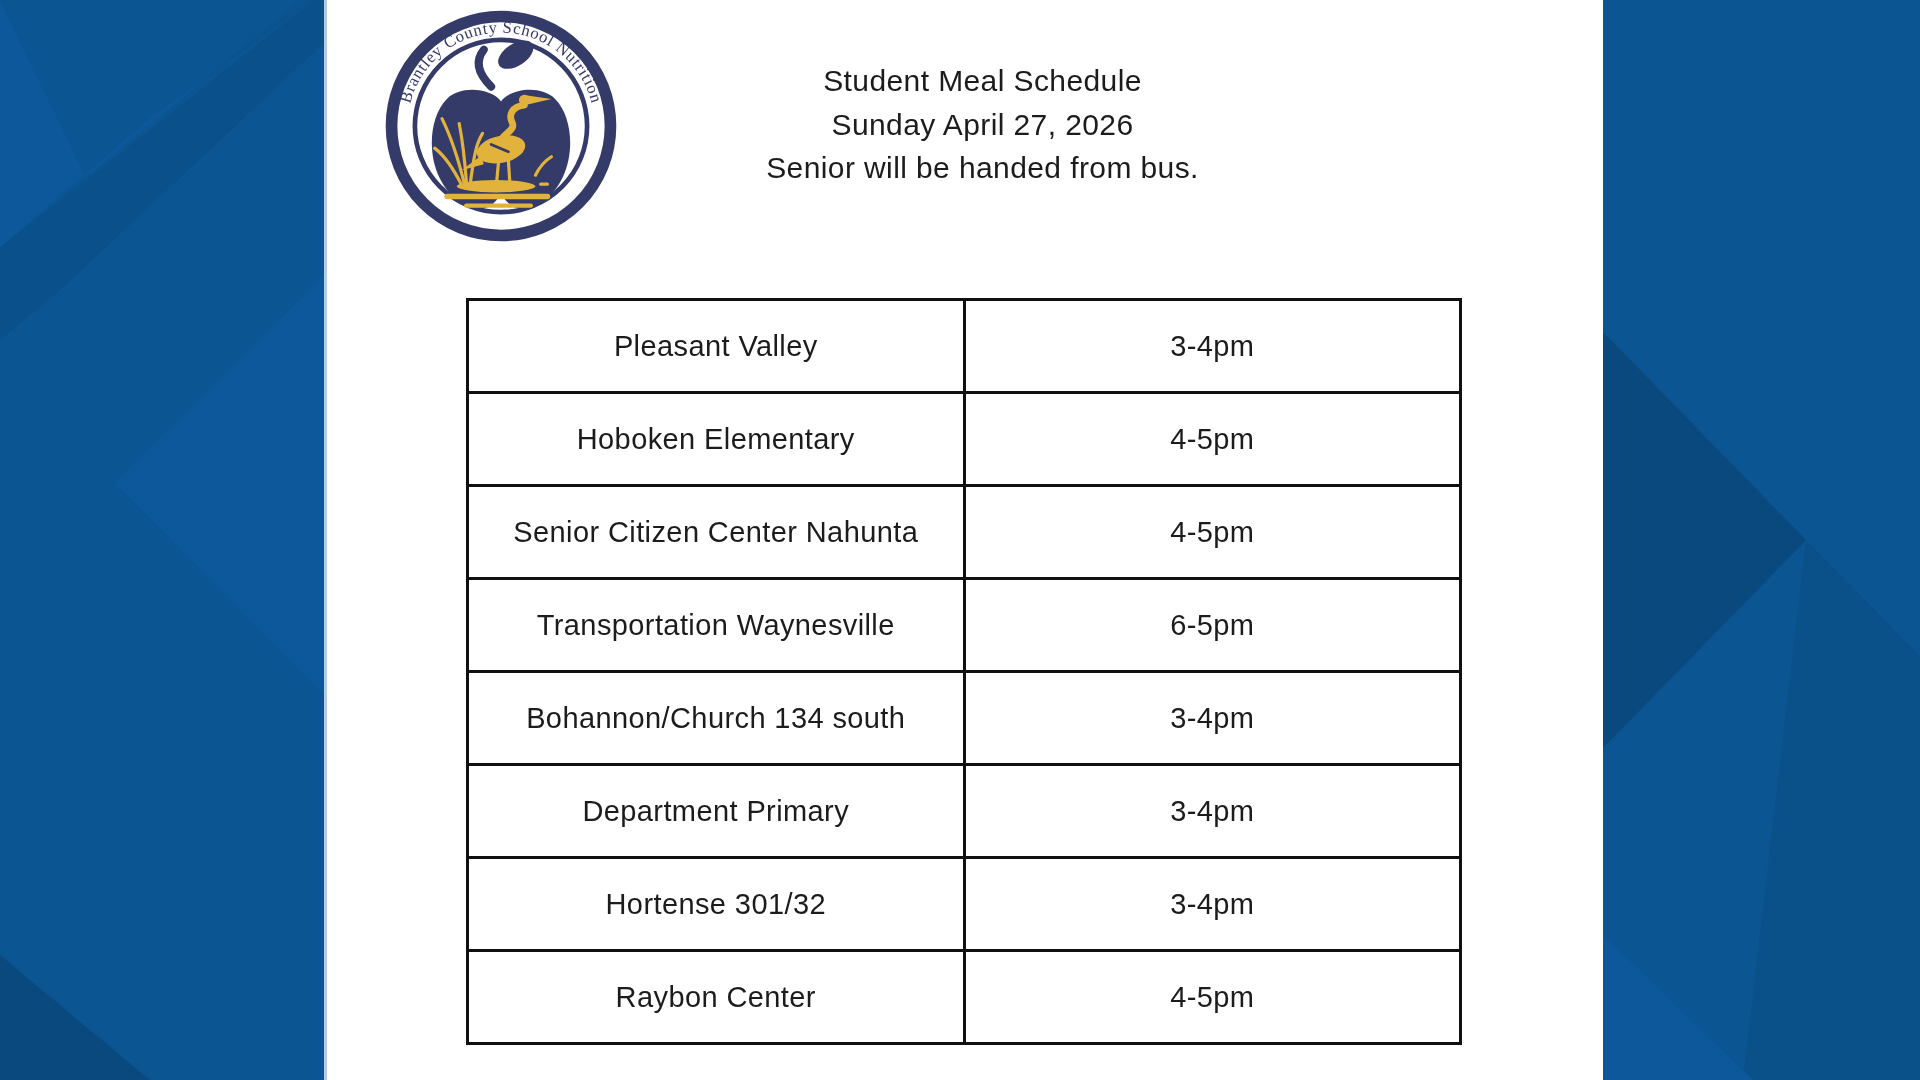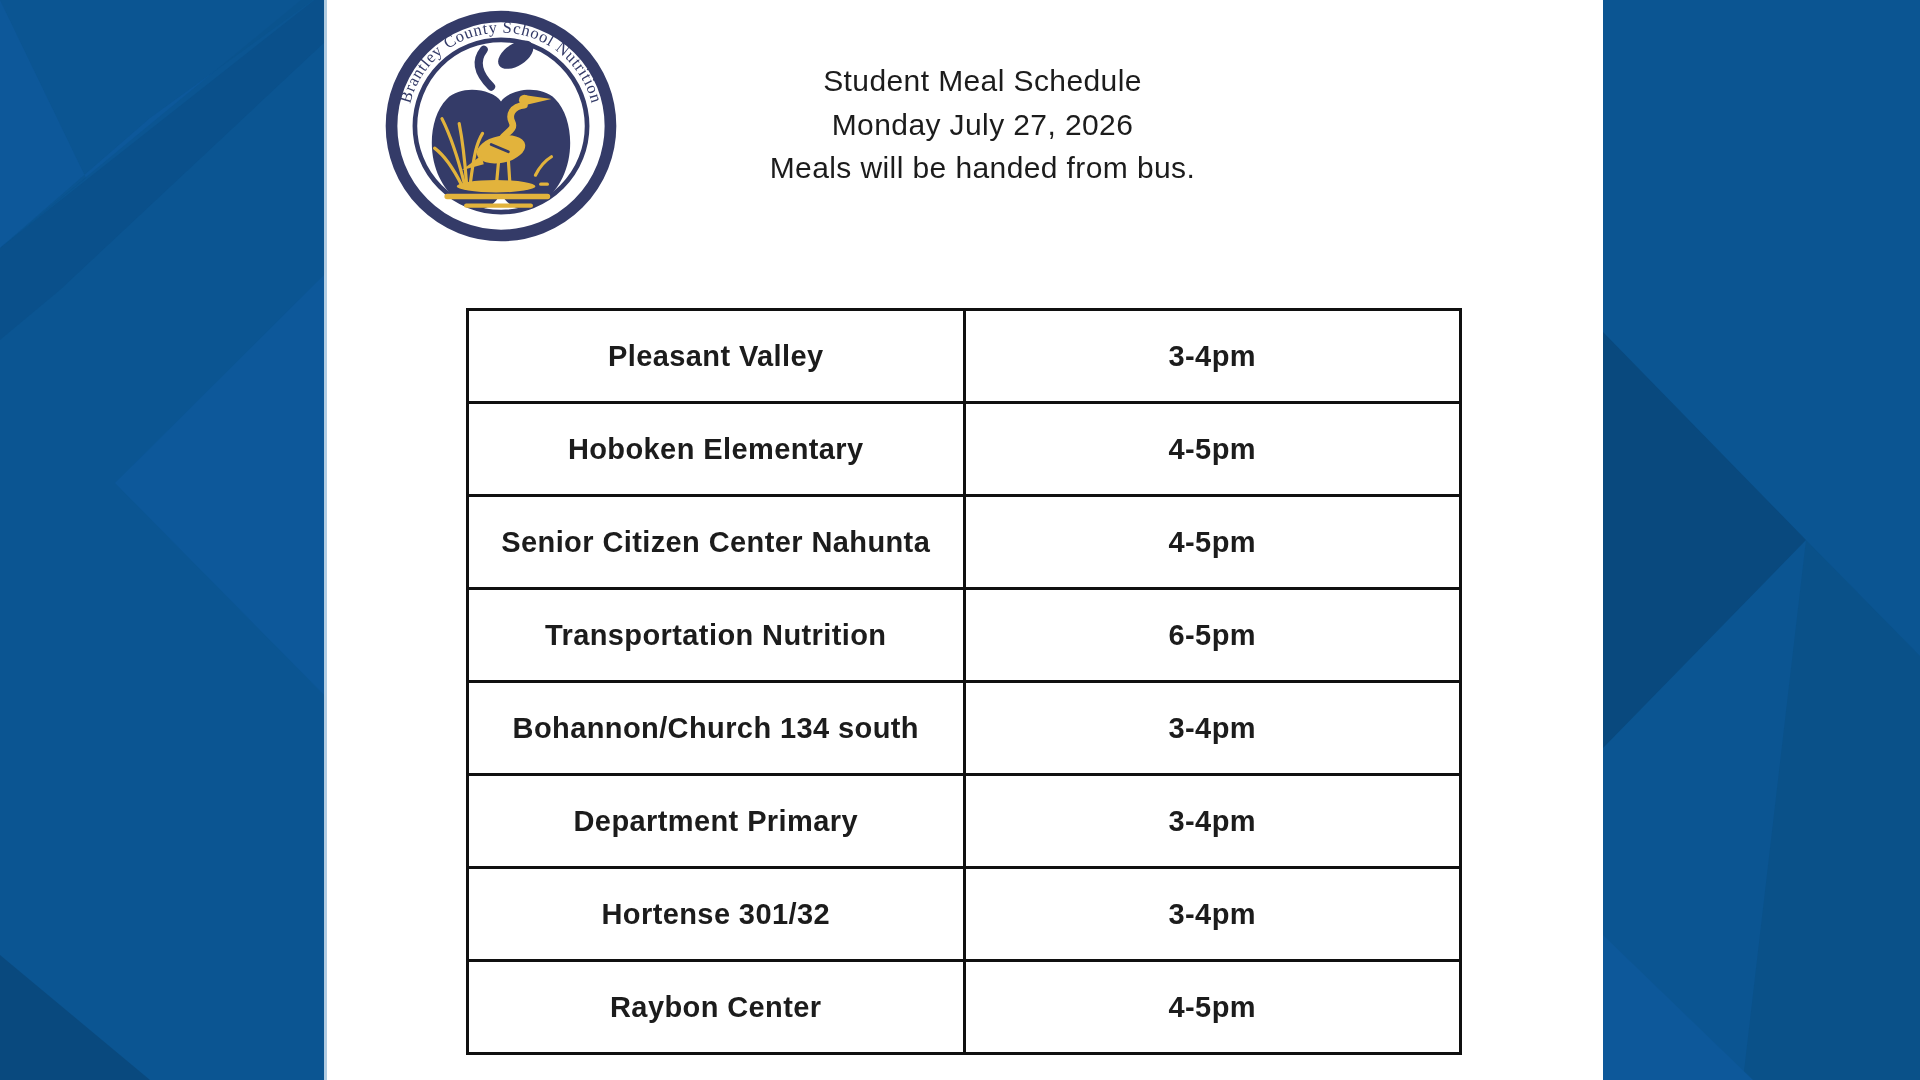--- a/index.html
+++ b/index.html
@@ -20,25 +20,24 @@
   .logo svg{display:block;width:100%;height:100%;}
 
   .header{
     position:absolute;left:327px;top:59px;width:1311px;
     text-align:center;
     font-size:30px;line-height:43.5px;letter-spacing:0.4px;
     color:var(--ink,#1a1a1a);
   }
 
   table.schedule{
-    position:absolute;left:466px;top:308px;
+    position:absolute;left:466px;top:298px;
     width:996px;height:747px;
     border-collapse:collapse;table-layout:fixed;
     background:transparent;
-    font-weight:bold;
   }
   table.schedule td{
     border:3.5px solid var(--border,#101010);
     text-align:center;vertical-align:middle;
     font-size:29px;letter-spacing:0.4px;
     color:var(--ink,#1a1a1a);
     padding:0;
   }
 </style>
 </head>
@@ -116,43 +115,43 @@
         <ellipse cx="96" cy="149" rx="32" ry="5"></ellipse>
         <rect x="54" y="155" width="86" height="4.5" rx="2.2"></rect>
         <rect x="70" y="163" width="56" height="3.5" rx="1.7"></rect>
         <rect x="131" y="146" width="8" height="2.6" rx="1.3"></rect>
       </g>
     </svg>
   </div>
 
   <div class="header">
     <div>Student Meal Schedule</div>
-    <div>Monday July 27, 2026</div>
-    <div>Meals will be handed from bus.</div>
+    <div>Sunday April 27, 2026</div>
+    <div>Senior will be handed from bus.</div>
   </div>
 
   <table class="schedule">
     <tbody>
     <tr>
       <td>Pleasant Valley</td>
       <td>3-4pm</td>
     </tr>
 
     <tr>
       <td>Hoboken Elementary</td>
       <td>4-5pm</td>
     </tr>
 
     <tr>
       <td>Senior Citizen Center Nahunta</td>
       <td>4-5pm</td>
     </tr>
 
     <tr>
-      <td>Transportation Nutrition</td>
+      <td>Transportation Waynesville</td>
       <td>6-5pm</td>
     </tr>
 
     <tr>
       <td>Bohannon/Church 134 south</td>
       <td>3-4pm</td>
     </tr>
 
     <tr>
       <td>Department Primary</td>

